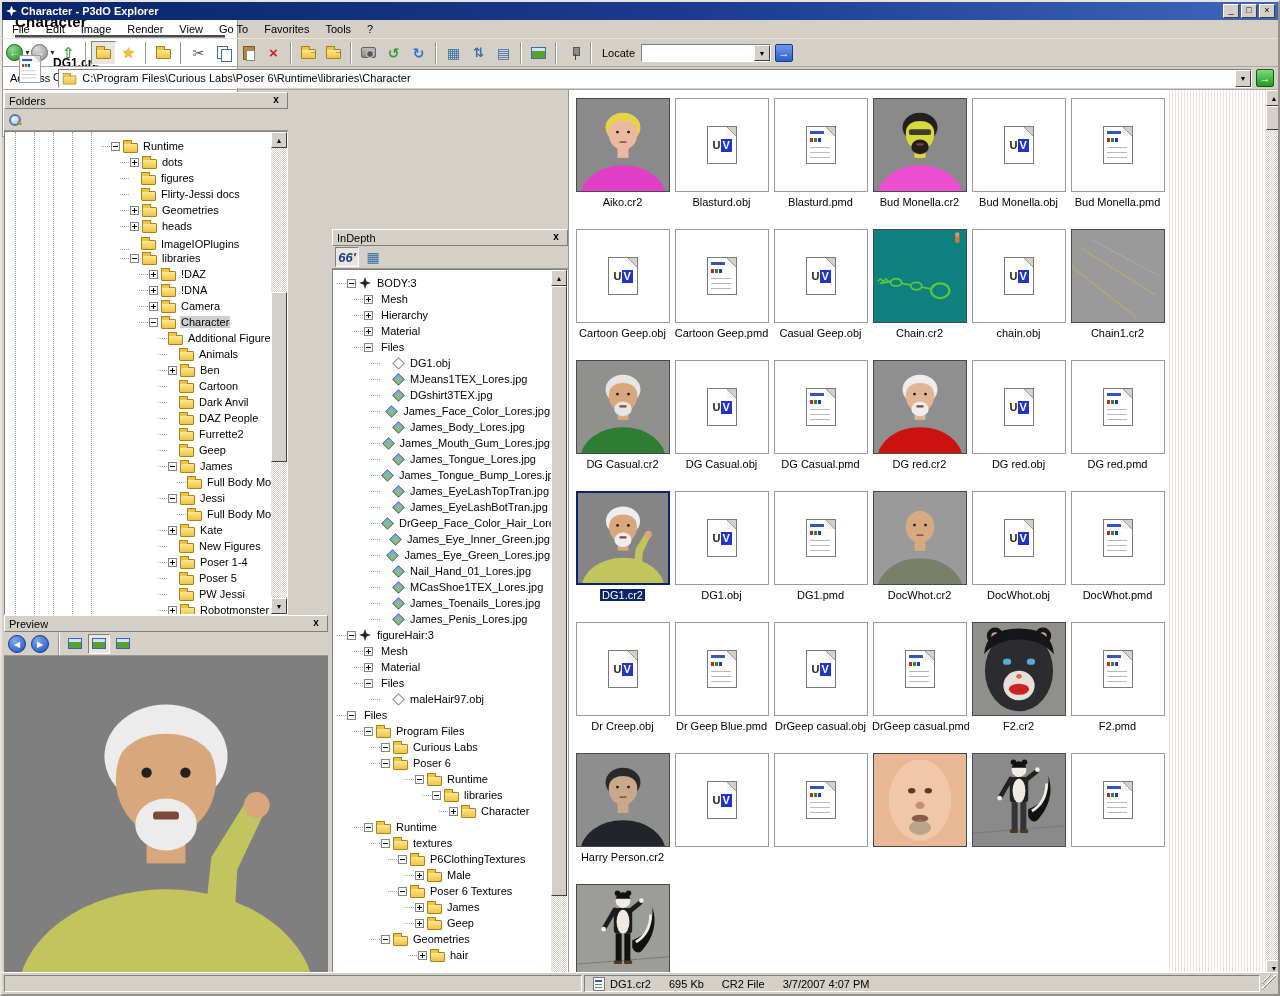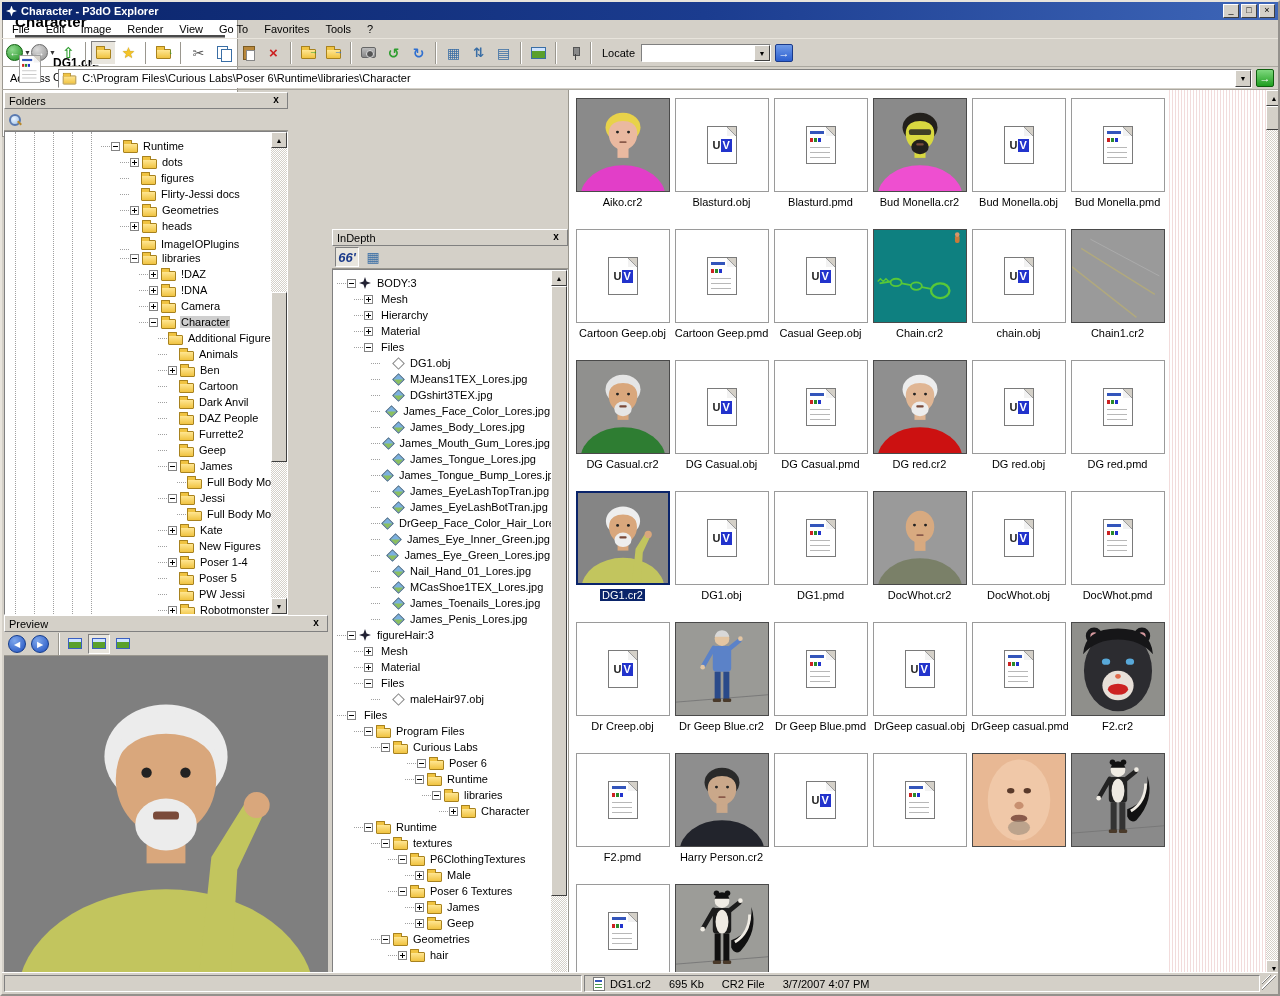--- a/index.html
+++ b/index.html
@@ -738,21 +738,21 @@
             <span class="exp"></span>
             <span class="fico"></span>
             <span class="tlabel">Program Files</span>
           </div>
           <div class="trow" style="padding-left: 38px;">
             <span class="hline"></span>
             <span class="exp"></span>
             <span class="fico"></span>
             <span class="tlabel">Curious Labs</span>
           </div>
-          <div class="trow" style="padding-left: 74px;">
+          <div class="trow" style="padding-left: 38px;">
             <span class="hline"></span>
             <span class="exp"></span>
             <span class="fico"></span>
             <span class="tlabel">Poser 6</span>
           </div>
           <div class="trow" style="padding-left: 72px;">
             <span class="hline"></span>
             <span class="exp"></span>
             <span class="fico"></span>
             <span class="tlabel">Runtime</span>
@@ -810,21 +810,21 @@
             <span class="exp plus"></span>
             <span class="fico"></span>
             <span class="tlabel">Geep</span>
           </div>
           <div class="trow" style="padding-left: 38px;">
             <span class="hline"></span>
             <span class="exp"></span>
             <span class="fico"></span>
             <span class="tlabel">Geometries</span>
           </div>
-          <div class="trow" style="padding-left: 55px;">
+          <div class="trow" style="padding-left: 55px; margin-left: 20px;">
             <span class="hline"></span>
             <span class="exp plus"></span>
             <span class="fico"></span>
             <span class="tlabel">hair</span>
           </div>
         </div>
       <div class="vsb" style="bottom:16px">
         <span class="sb-btn" style="top:0">▲</span>
         <span class="sb-thumb" style="top:16px; height:610px"></span>
         <span class="sb-btn" style="bottom:0">▼</span>
@@ -1175,40 +1175,20 @@
         </div>
         <div class="gcell">
           <div class="gthumb">
             <span class="doc obj">
               <span class="fold"></span>
               <span class="u">U</span>
               <span class="v">V</span>
             </span>
           </div>
           <div class="glabel">Dr Creep.obj</div>
-        </div>
-        <div class="gcell">
-          <div class="gthumb img">
-            <svg viewBox="0 0 100 100" preserveAspectRatio="none" xmlns="http://www.w3.org/2000/svg">
-              <rect width="100" height="100" fill="#9a9a96"></rect>
-              <line x1="0" y1="86" x2="100" y2="78" stroke="#777" stroke-width="1"></line>
-              <circle cx="50" cy="17" r="8" fill="#e3c5a2"></circle>
-              <path d="M42,15 Q44,8 50,8 Q56,8 58,15 Z" fill="#d8d8d8"></path>
-              <rect x="40" y="25" width="20" height="28" rx="4" fill="#5b82c8"></rect>
-              <path d="M41,27 L30,46" stroke="#5b82c8" stroke-width="5" stroke-linecap="round"></path>
-              <path d="M59,27 L69,19" stroke="#5b82c8" stroke-width="5" stroke-linecap="round"></path>
-              <circle cx="29" cy="48" r="2.5" fill="#e3c5a2"></circle>
-              <circle cx="70" cy="17" r="2.5" fill="#e3c5a2"></circle>
-              <rect x="42" y="53" width="6.5" height="30" fill="#2a4a8a"></rect>
-              <rect x="51.5" y="53" width="6.5" height="30" fill="#2a4a8a"></rect>
-              <rect x="40" y="82" width="9" height="4" rx="1.5" fill="#4a3a2a"></rect>
-              <rect x="51" y="82" width="9" height="4" rx="1.5" fill="#4a3a2a"></rect>
-            </svg>
-          </div>
-          <div class="glabel">Dr Geep Blue.cr2</div>
         </div>
         <div class="gcell">
           <div class="gthumb">
             <span class="doc pmd">
               <span class="fold"></span>
               <span class="bar"></span>
               <span class="dots">
                 <i style="background:#cc2222"></i>
                 <i style="background:#2a8a2a"></i>
                 <i style="background:#2233cc"></i>

